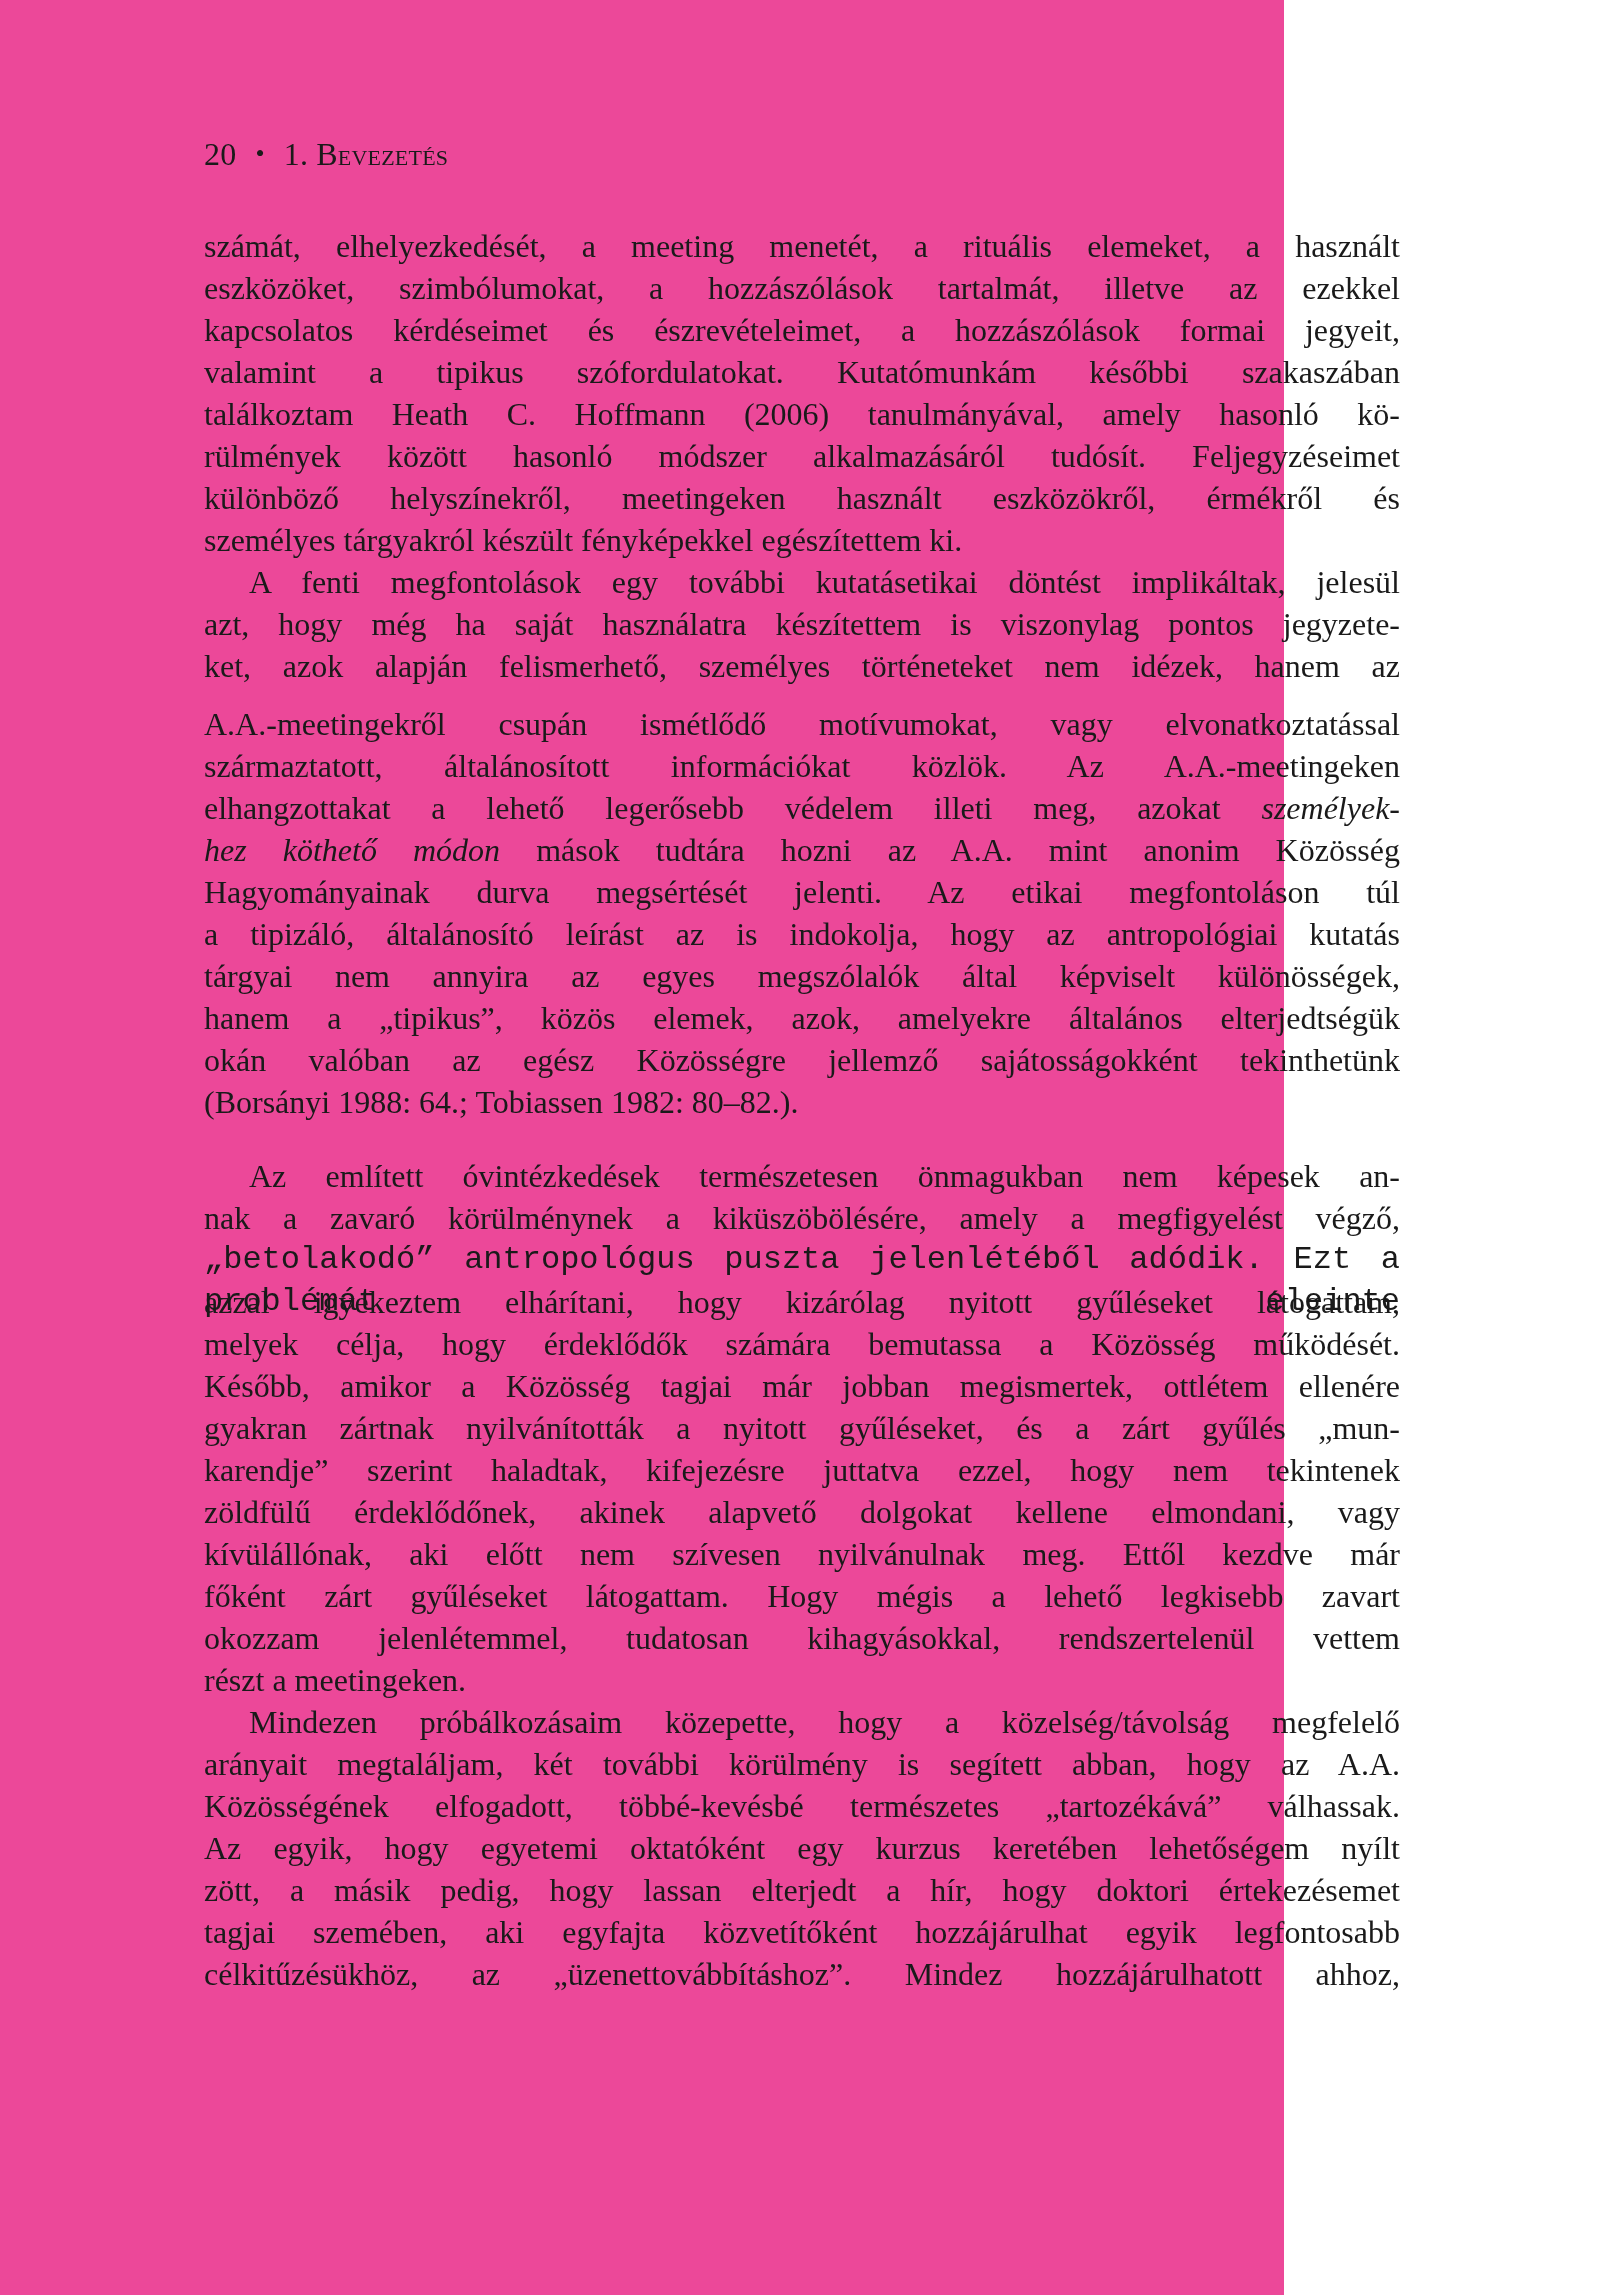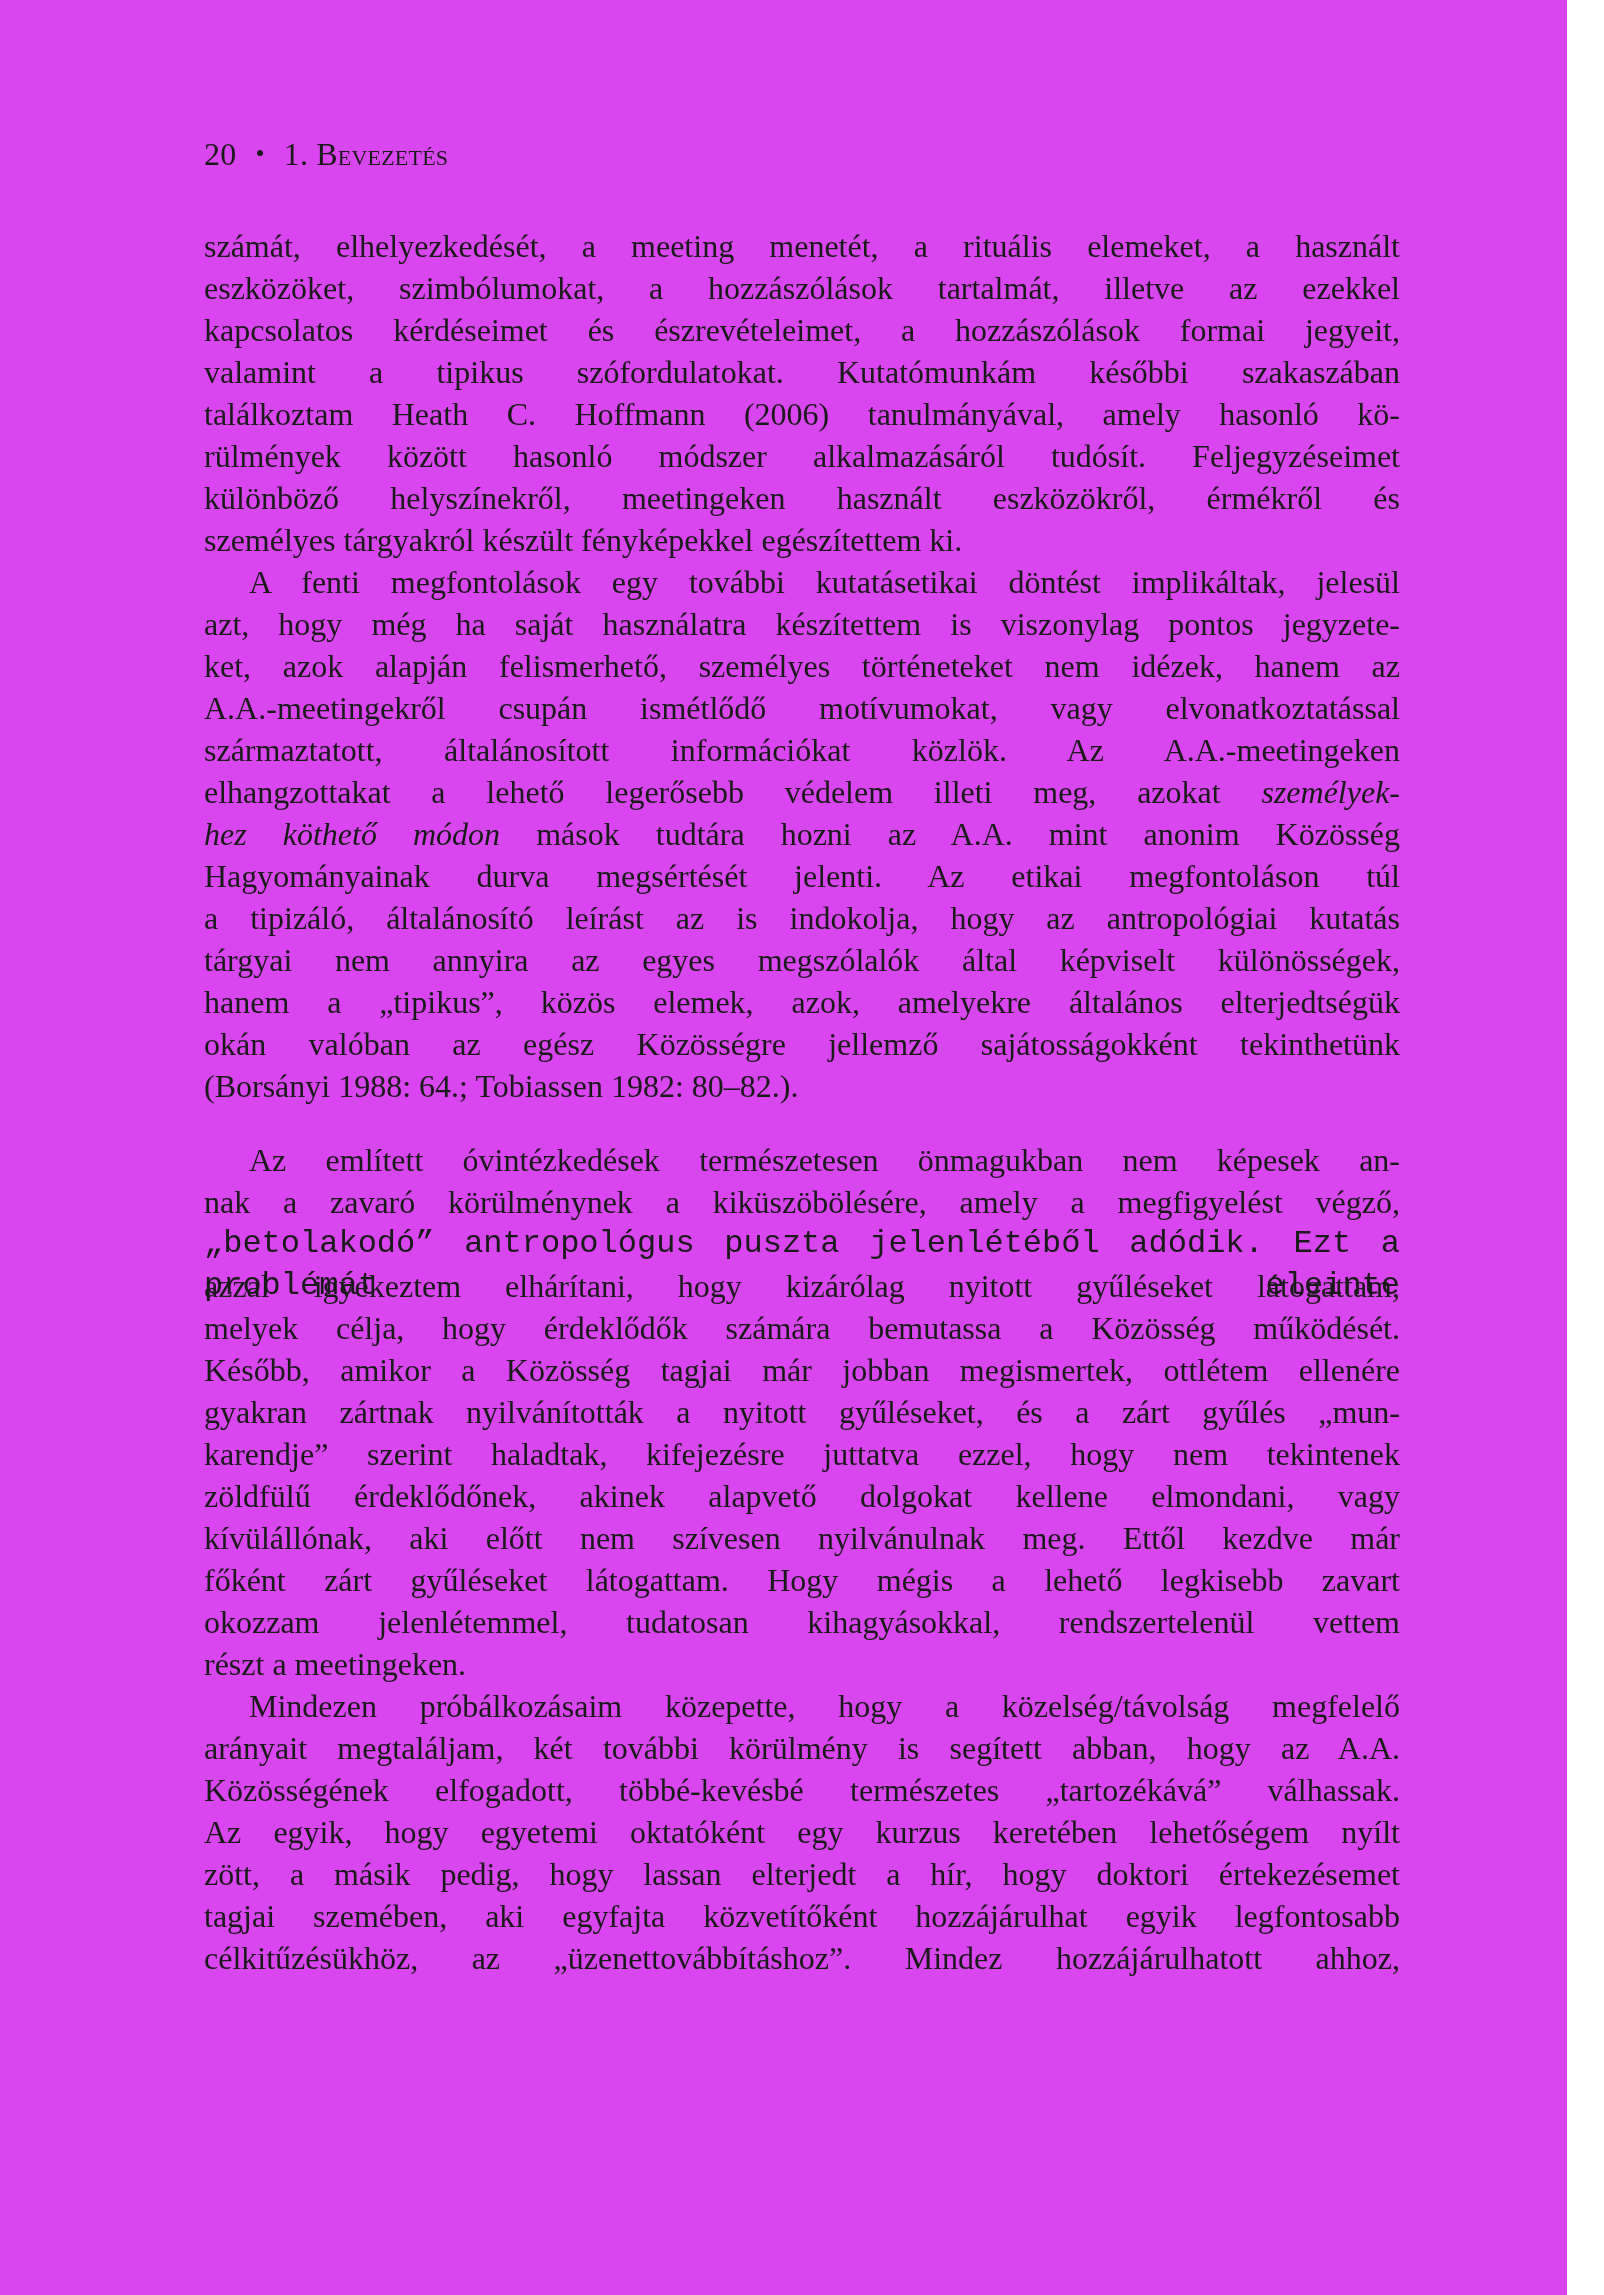--- a/index.html
+++ b/index.html
@@ -1,17 +1,17 @@
 <!DOCTYPE html>
 <html style="font-size:13.8px"><head>
 <meta charset="utf-8">
 <style>
   html, body { margin: 0; padding: 0; background: #ffffff; }
   body { width: 1605px; height: 2295px; position: relative; overflow: hidden; }
-  .page { position: absolute; left: 0; top: 0; width: 1567px; height: 2295px; background: #d946ef; }
+  .page { position: absolute; left: 0; top: 0; width: 1284px; height: 2295px; background: #ec4899; }
   .running-head {
     position: absolute; left: 204px; top: 136px;
     font-family: "Liberation Serif", "DejaVu Serif", serif;
     font-size: 32px; color: #1a1a1a; letter-spacing: 0.2px;
     white-space: nowrap;
   }
   .running-head .bullet { display: inline-block; margin: 0 19px; font-size: 26px; position: relative; top: -2.6px; }
   .running-head .chapter { font-variant: small-caps; }
   .body-text {
     position: absolute; left: 204px; top: 225px; width: 1196px;
@@ -43,21 +43,21 @@
         <span class="line" style="white-space: normal;">valamint a tipikus szófordulatokat. Kutatómunkám későbbi szakaszában</span>
         <span class="line" style="white-space: normal;">találkoztam Heath C. Hoffmann (2006) tanulmányával, amely hasonló kö-</span>
         <span class="line" style="white-space: normal;">rülmények között hasonló módszer alkalmazásáról tudósít. Feljegyzéseimet</span>
         <span class="line" style="white-space: normal;">különböző helyszínekről, meetingeken használt eszközökről, érmékről és</span>
         <span class="line last" style="white-space: normal;">személyes tárgyakról készült fényképekkel egészítettem ki.</span>
       </div>
       <div>
         <span class="line indent" style="white-space: normal;">A fenti megfontolások egy további kutatásetikai döntést implikáltak, jelesül</span>
         <span class="line" style="white-space: normal;">azt, hogy még ha saját használatra készítettem is viszonylag pontos jegyzete-</span>
         <span class="line" style="white-space: normal;">ket, azok alapján felismerhető, személyes történeteket nem idézek, hanem az</span>
-        <span class="line" style="white-space: normal;">A.A.-meetingekről csupán ismétlődő motívumokat, vagy elvonatkoztatással</span>
+        <span class="line" style="white-space: normal; margin-top: 16px;">A.A.-meetingekről csupán ismétlődő motívumokat, vagy elvonatkoztatással</span>
         <span class="line" style="white-space: normal;">származtatott, általánosított információkat közlök. Az A.A.-meetingeken</span>
         <span class="line" style="white-space: normal;"><span>elhangzottakat a lehető legerősebb védelem illeti meg, azokat </span><em>személyek-</em><span></span></span>
         <span class="line" style="white-space: normal;"><span></span><em>hez köthető módon</em><span> mások tudtára hozni az A.A. mint anonim Közösség</span></span>
         <span class="line" style="white-space: normal;">Hagyományainak durva megsértését jelenti. Az etikai megfontoláson túl</span>
         <span class="line" style="white-space: normal;">a tipizáló, általánosító leírást az is indokolja, hogy az antropológiai kutatás</span>
         <span class="line" style="white-space: normal;">tárgyai nem annyira az egyes megszólalók által képviselt különösségek,</span>
         <span class="line" style="white-space: normal;">hanem a „tipikus”, közös elemek, azok, amelyekre általános elterjedtségük</span>
         <span class="line" style="white-space: normal;">okán valóban az egész Közösségre jellemző sajátosságokként tekinthetünk</span>
         <span class="line last" style="white-space: normal;">(Borsányi 1988: 64.; Tobiassen 1982: 80–82.).</span>
       </div>

